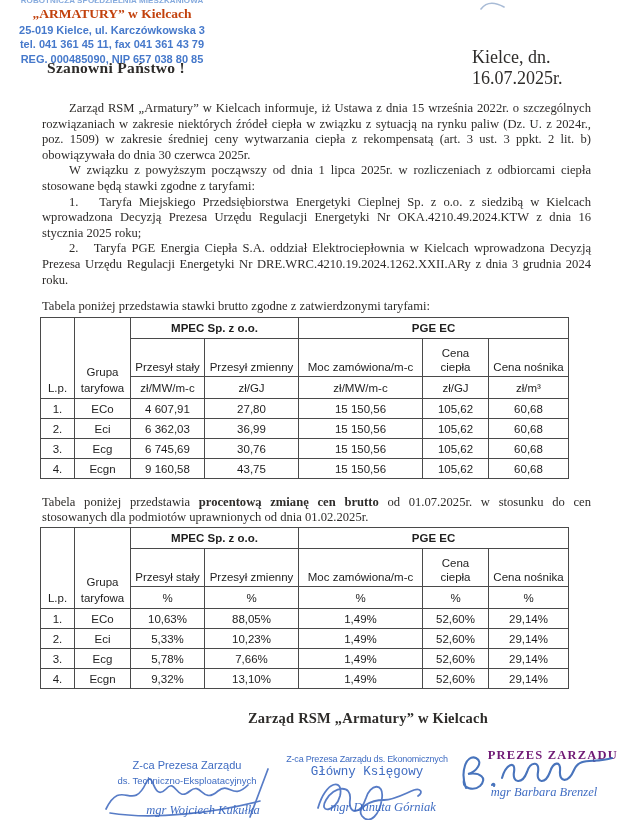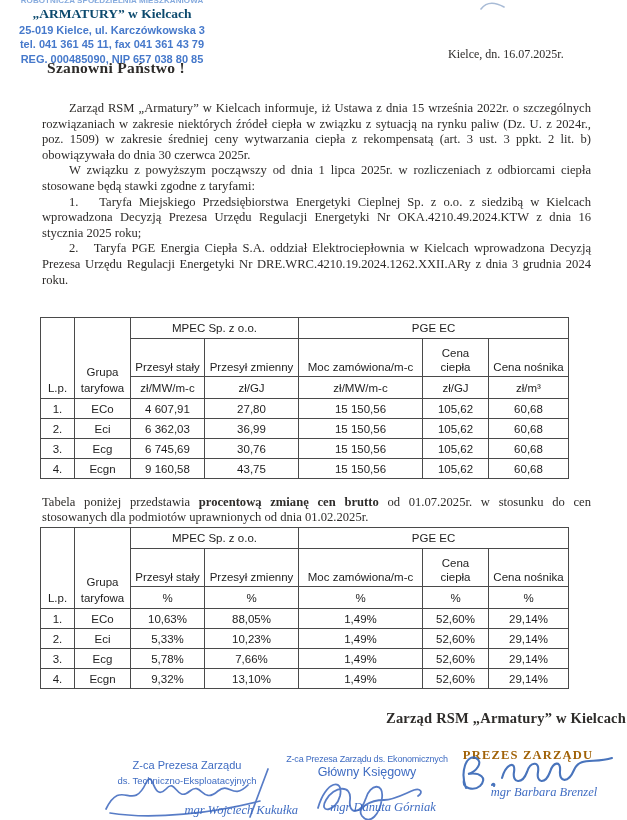--- a/index.html
+++ b/index.html
@@ -2,57 +2,57 @@
 <html lang="pl"><head>
 <meta charset="utf-8">
 <style>
   html,body{margin:0;padding:0;background:#fff;}
   .page{position:relative;width:627px;height:820px;background:#fff;overflow:hidden;
         font-family:"Liberation Serif",serif;color:#2e2c2a;}
 
   
   .letterhead{position:absolute;left:12px;top:-4px;width:200px;text-align:center;line-height:1.15;}
   .lh1{font-family:"Liberation Sans",sans-serif;font-size:8px;font-weight:bold;color:#85aadd;letter-spacing:.1px;white-space:nowrap;}
-  .lh2{font-size:13.5px;font-weight:bold;color:#0c4a6e;margin-top:1px;}
+  .lh2{font-size:13.5px;font-weight:bold;color:#c2410c;margin-top:1px;}
   .lh-sans{font-family:"Liberation Sans",sans-serif;font-size:11px;font-weight:bold;color:#4679cb;margin-top:2px;white-space:nowrap;}
 
-  .dateline{position:absolute;left:448px;top:47px;font-size:12px;}
+  .dateline{position:absolute;left:472px;top:47px;font-size:18px;}
   .salutation{position:absolute;left:47px;top:59px;font-size:15.5px;font-weight:bold;letter-spacing:.3px;}
 
   .bodytext{position:absolute;left:42px;top:101px;width:549px;font-size:12.6px;line-height:15.6px;text-align:justify;}
   .bodytext p{margin:0;text-indent:27px;}
 
   .tbl-intro{position:absolute;left:42px;width:549px;font-size:12.6px;line-height:15.3px;text-align:justify;}
   .intro1{top:299px;}
   .intro2{top:495px;}
 
   table.tariff{position:absolute;left:40px;border-collapse:collapse;table-layout:fixed;
        font-family:"Liberation Sans",sans-serif;font-size:11.5px;color:#1e1e1e;}
   .t1{top:317px;} .t2{top:527px;}
   table.tariff td{border:1px solid #4a4a4a;text-align:center;padding:0 2px;overflow:hidden;}
-  table.tariff .grouphead{font-weight:normal;height:20px;vertical-align:middle;margin-top:32px;}
+  table.tariff .grouphead{font-weight:bold;height:20px;vertical-align:middle;margin-top:32px;}
   table.tariff .stub{vertical-align:bottom;padding-bottom:2px;line-height:16px;}
   table.tariff .colhead{vertical-align:bottom;padding-bottom:2px;line-height:14px;height:35px;}
   table.tariff .unit{height:21px;vertical-align:middle;}
   table.tariff .data{height:19px;vertical-align:middle;}
 
-  .closing{position:absolute;left:110px;top:710px;width:516px;text-align:right;
+  .closing{position:absolute;left:110px;top:710px;width:516px;text-align:center;
            font-size:14.5px;font-weight:bold;letter-spacing:.2px;}
 
   .sig{position:absolute;text-align:center;color:#3f6cc2;}
   .sig-left{left:92px;top:759px;width:190px;}
   .sig-mid{left:272px;top:754px;width:190px;}
   .sig-right{left:438px;top:748px;width:180px;}
   .sig .s-sans1{font-family:"Liberation Sans",sans-serif;font-size:11px;}
   .sig .s-sans2{font-family:"Liberation Sans",sans-serif;font-size:9.5px;margin-top:4px;}
   .sig .s-cond{font-family:"Liberation Sans",sans-serif;font-size:9px;letter-spacing:-.2px;white-space:nowrap;}
-  .sig .s-big{font-family:Liberation Sans, sans-serif;font-size:12.5px;margin-top:1px;}
-  .sig .s-title{font-size:12.5px;font-weight:bold;letter-spacing:1.2px;color:#a16207;}
+  .sig .s-big{font-family:Liberation Mono, monospace;font-size:12.5px;margin-top:1px;}
+  .sig .s-title{font-size:12.5px;font-weight:bold;letter-spacing:1.2px;color:#701a75;text-align:right;}
   .sig .s-name{font-size:12.5px;font-style:italic;position:absolute;left:16px;width:100%;}
-  .sig-left .s-name{top:44px;text-align:right;}
+  .sig-left .s-name{top:44px;}
   .sig-mid .s-name{top:46px;}
   .sig-right .s-name{top:37px;}
 
   .scribble{position:absolute;pointer-events:none;}
 </style>
 </head>
 <body>
 
 <div class="page">
 
@@ -72,20 +72,21 @@
 
   <div class="salutation">Szanowni Państwo !</div>
 
   <div class="bodytext">
     <p>Zarząd RSM „Armatury” w Kielcach informuje, iż Ustawa z dnia 15 września 2022r. o szczególnych rozwiązaniach w zakresie niektórych źródeł ciepła w związku z sytuacją na rynku paliw (Dz. U. z 2024r., poz. 1509) w zakresie średniej ceny wytwarzania ciepła z rekompensatą (art. 3 ust. 3 ppkt. 2 lit. b) obowiązywała do dnia 30 czerwca 2025r.</p>
     <p>W związku z powyższym począwszy od dnia 1 lipca 2025r. w rozliczeniach z odbiorcami ciepła stosowane będą stawki zgodne z taryfami:</p>
     <p>1.&nbsp;&nbsp; Taryfa Miejskiego Przedsiębiorstwa Energetyki Cieplnej Sp. z o.o. z siedzibą w Kielcach wprowadzona Decyzją Prezesa Urzędu Regulacji Energetyki Nr OKA.4210.49.2024.KTW z dnia 16 stycznia 2025 roku;</p>
     <p>2.&nbsp;&nbsp; Taryfa PGE Energia Ciepła S.A. oddział Elektrociepłownia w Kielcach wprowadzona Decyzją Prezesa Urzędu Regulacji Energetyki Nr DRE.WRC.4210.19.2024.1262.XXII.ARy z dnia 3 grudnia 2024 roku.</p>
   </div>
 
+  <div class="tbl-intro intro1">Tabela poniżej przedstawia stawki brutto zgodne z zatwierdzonymi taryfami:</div>
 
   <table class="tariff t1">
     <colgroup>
         <col style="width:34px">
         <col style="width:56px">
         <col style="width:74px">
         <col style="width:94px">
         <col style="width:124px">
         <col style="width:66px">
         <col style="width:80px">

